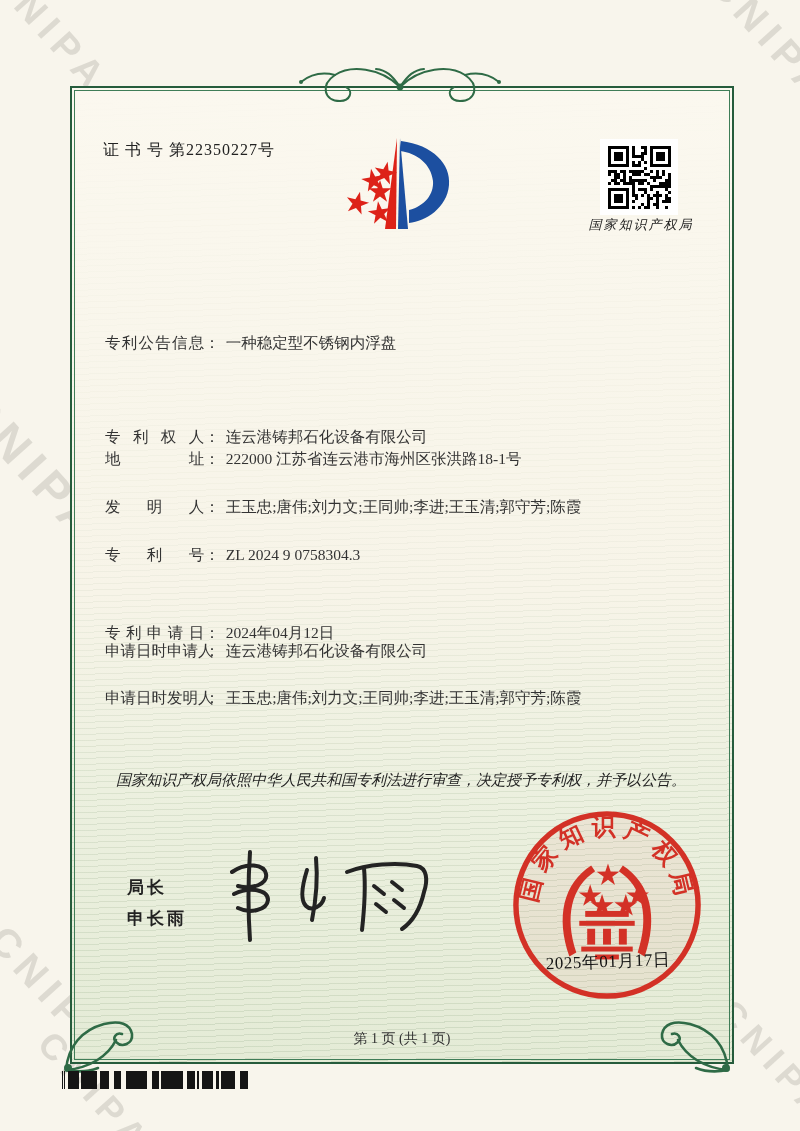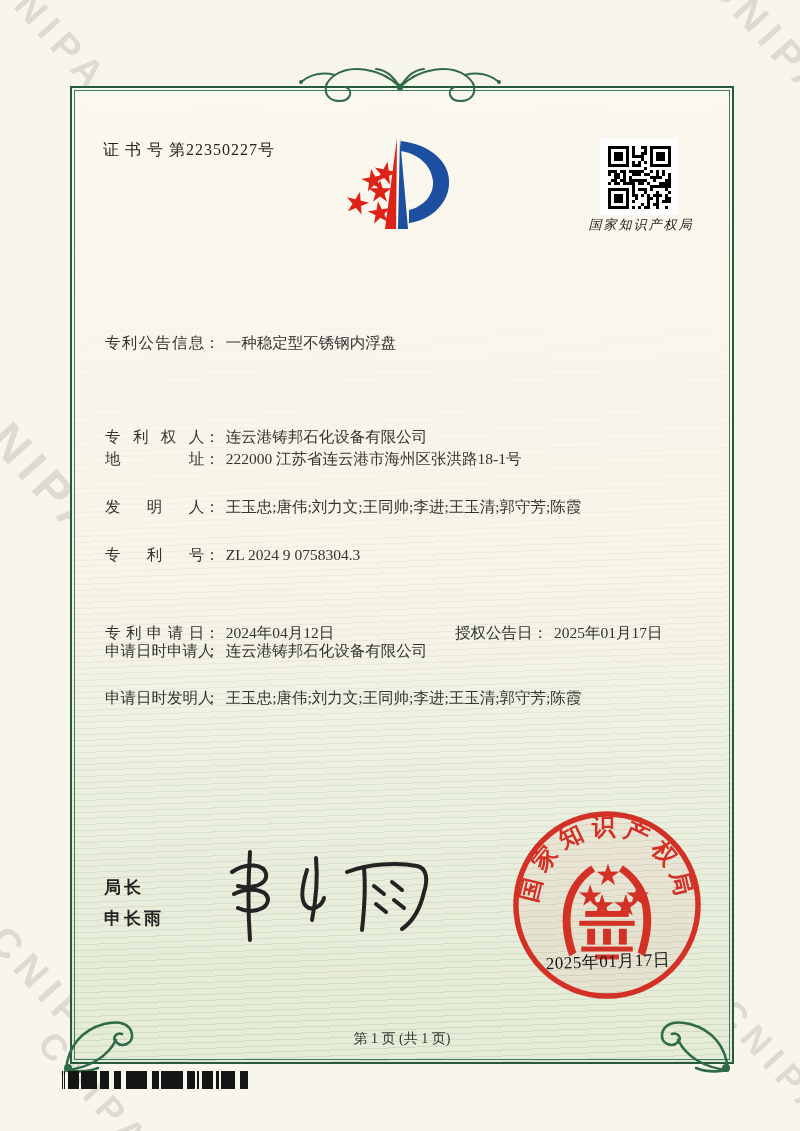--- a/index.html
+++ b/index.html
@@ -75,21 +75,21 @@
   .lbl{display:inline-block; width:6.4em; text-align:justify; text-align-last:justify; vertical-align:top;}
   .colon{display:inline-block; margin-right:6px;}
   .val{color:#333;}
   .col2{position:absolute; left:350px; top:0; white-space:nowrap;}
   .statement{
     position:absolute; left:86px; top:760px; width:630px;
     font-size:15px; font-style:italic; color:#222; line-height:40px; z-index:6;
   }
   .statement .line1{padding-left:2em;}
   .signer{
-    position:absolute; left:104px; z-index:7;
+    position:absolute; left:127px; z-index:7;
     font-family:"Liberation Sans","DejaVu Sans",sans-serif;
     font-weight:600; font-size:17px; color:#222; letter-spacing:3px;
   }
   .signer-title{top:876px;} .signer-name{top:907px;}
   .signature{position:absolute; left:212px; top:842px; z-index:7;}
   .seal{position:absolute; left:508px; top:806px; z-index:6;}
   .seal-date{
     position:absolute; left:538px; top:950px; width:140px; text-align:center; z-index:8;
     font-size:17px; color:#141414; letter-spacing:0.5px; transform:rotate(-2deg);
   }
@@ -325,31 +325,31 @@
         <span class="lbl">地址</span><span class="colon">：</span><span class="val">222000 江苏省连云港市海州区张洪路18-1号</span>
       </div>
       <div class="row r3">
         <span class="lbl">发明人</span><span class="colon">：</span><span class="val">王玉忠;唐伟;刘力文;王同帅;李进;王玉清;郭守芳;陈霞</span>
       </div>
       <div class="row r4">
         <span class="lbl">专利号</span><span class="colon">：</span><span class="val">ZL 2024 9 0758304.3</span>
       </div>
       <div class="row r5">
         <span class="lbl">专利申请日</span><span class="colon">：</span><span class="val">2024年04月12日</span>
-        <span class="col2"><span>授权公告日</span><span class="colon">：</span><span class="val">2025年01月17日</span></span>
       </div>
       <div class="row r6">
         <span class="lbl">申请日时申请人</span><span class="colon">：</span><span class="val">连云港铸邦石化设备有限公司</span>
       </div>
       <div class="row r7">
         <span class="lbl">申请日时发明人</span><span class="colon">：</span><span class="val">王玉忠;唐伟;刘力文;王同帅;李进;王玉清;郭守芳;陈霞</span>
       </div>
     </div>
 
     <div class="statement">
+      <div class="line1">国家知识产权局依照中华人民共和国专利法进行审查，决定授予专利权，并予以公告。</div>
     </div>
 
     <div class="signer signer-title">局长</div>
     <div class="signer signer-name">申长雨</div>
 
     <svg class="signature" width="230" height="105" viewBox="0 0 230 105">
       <g fill="none" stroke="#232323" stroke-width="4" stroke-linecap="round" stroke-linejoin="round">
         <path d="M38,10 C36,40 36,70 38,98"></path>
         <path d="M20,30 C34,20 52,22 54,32 C56,42 40,48 26,44"></path>
         <path d="M22,52 C38,44 56,48 56,58 C55,68 38,72 26,66"></path>

